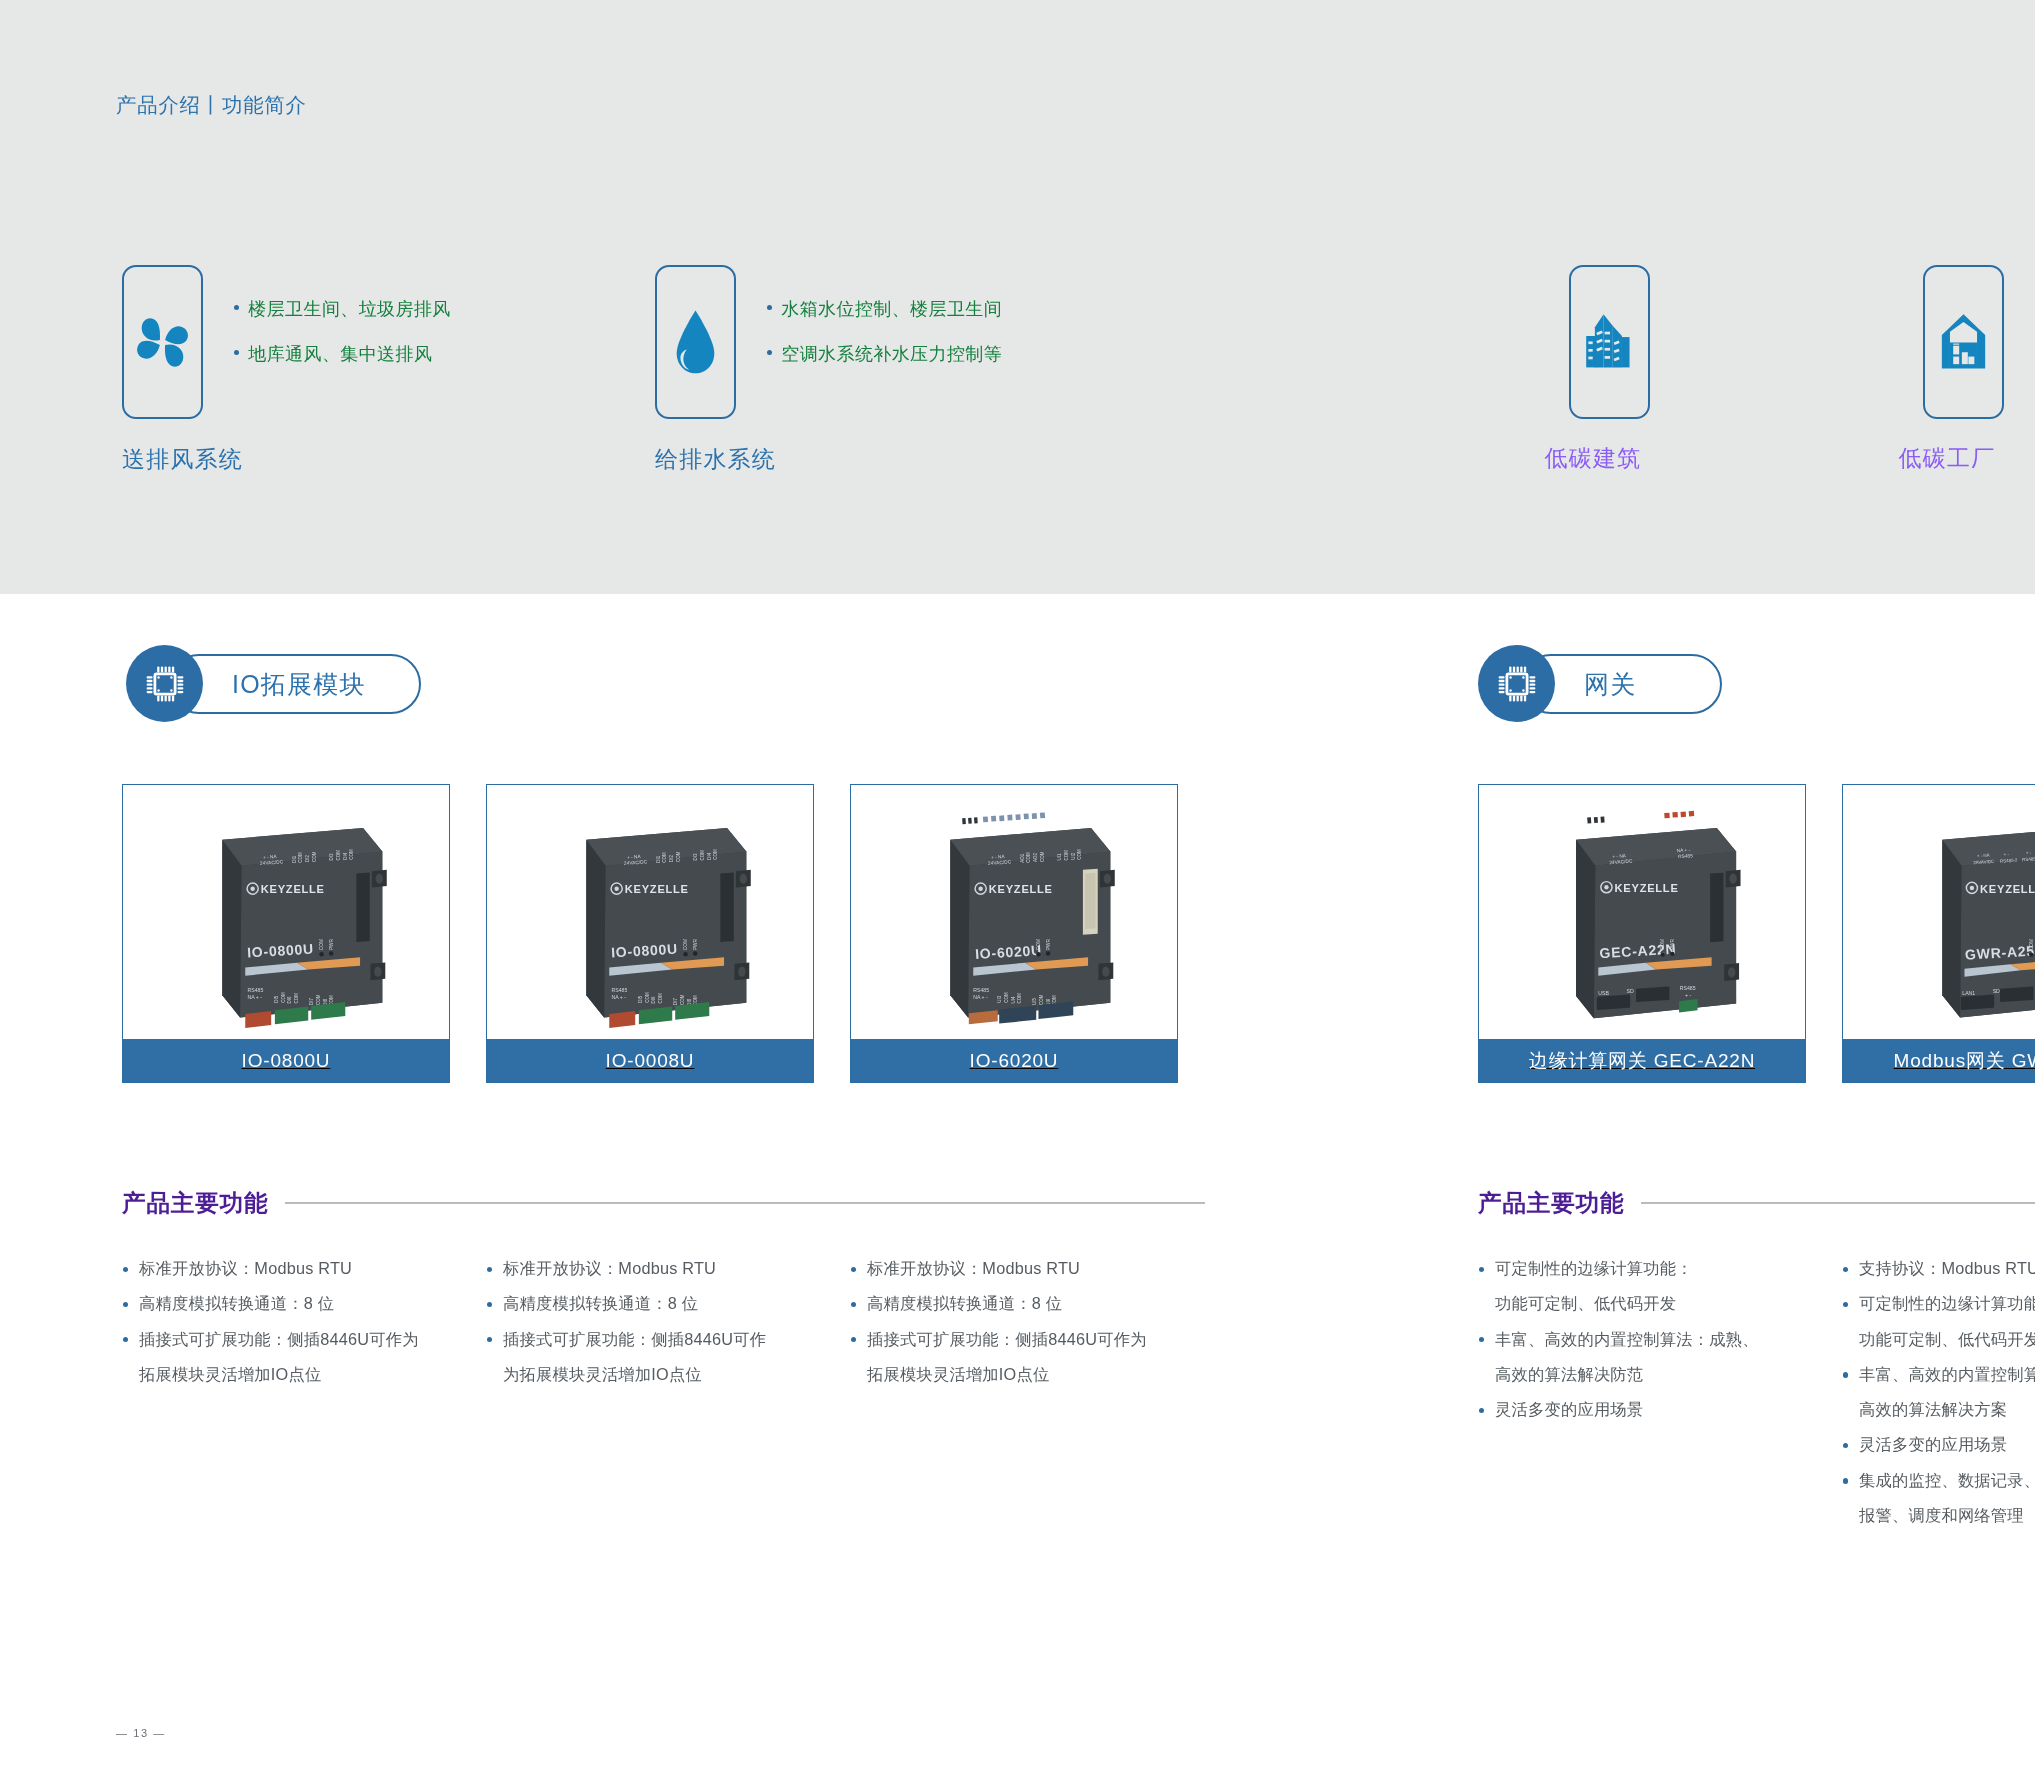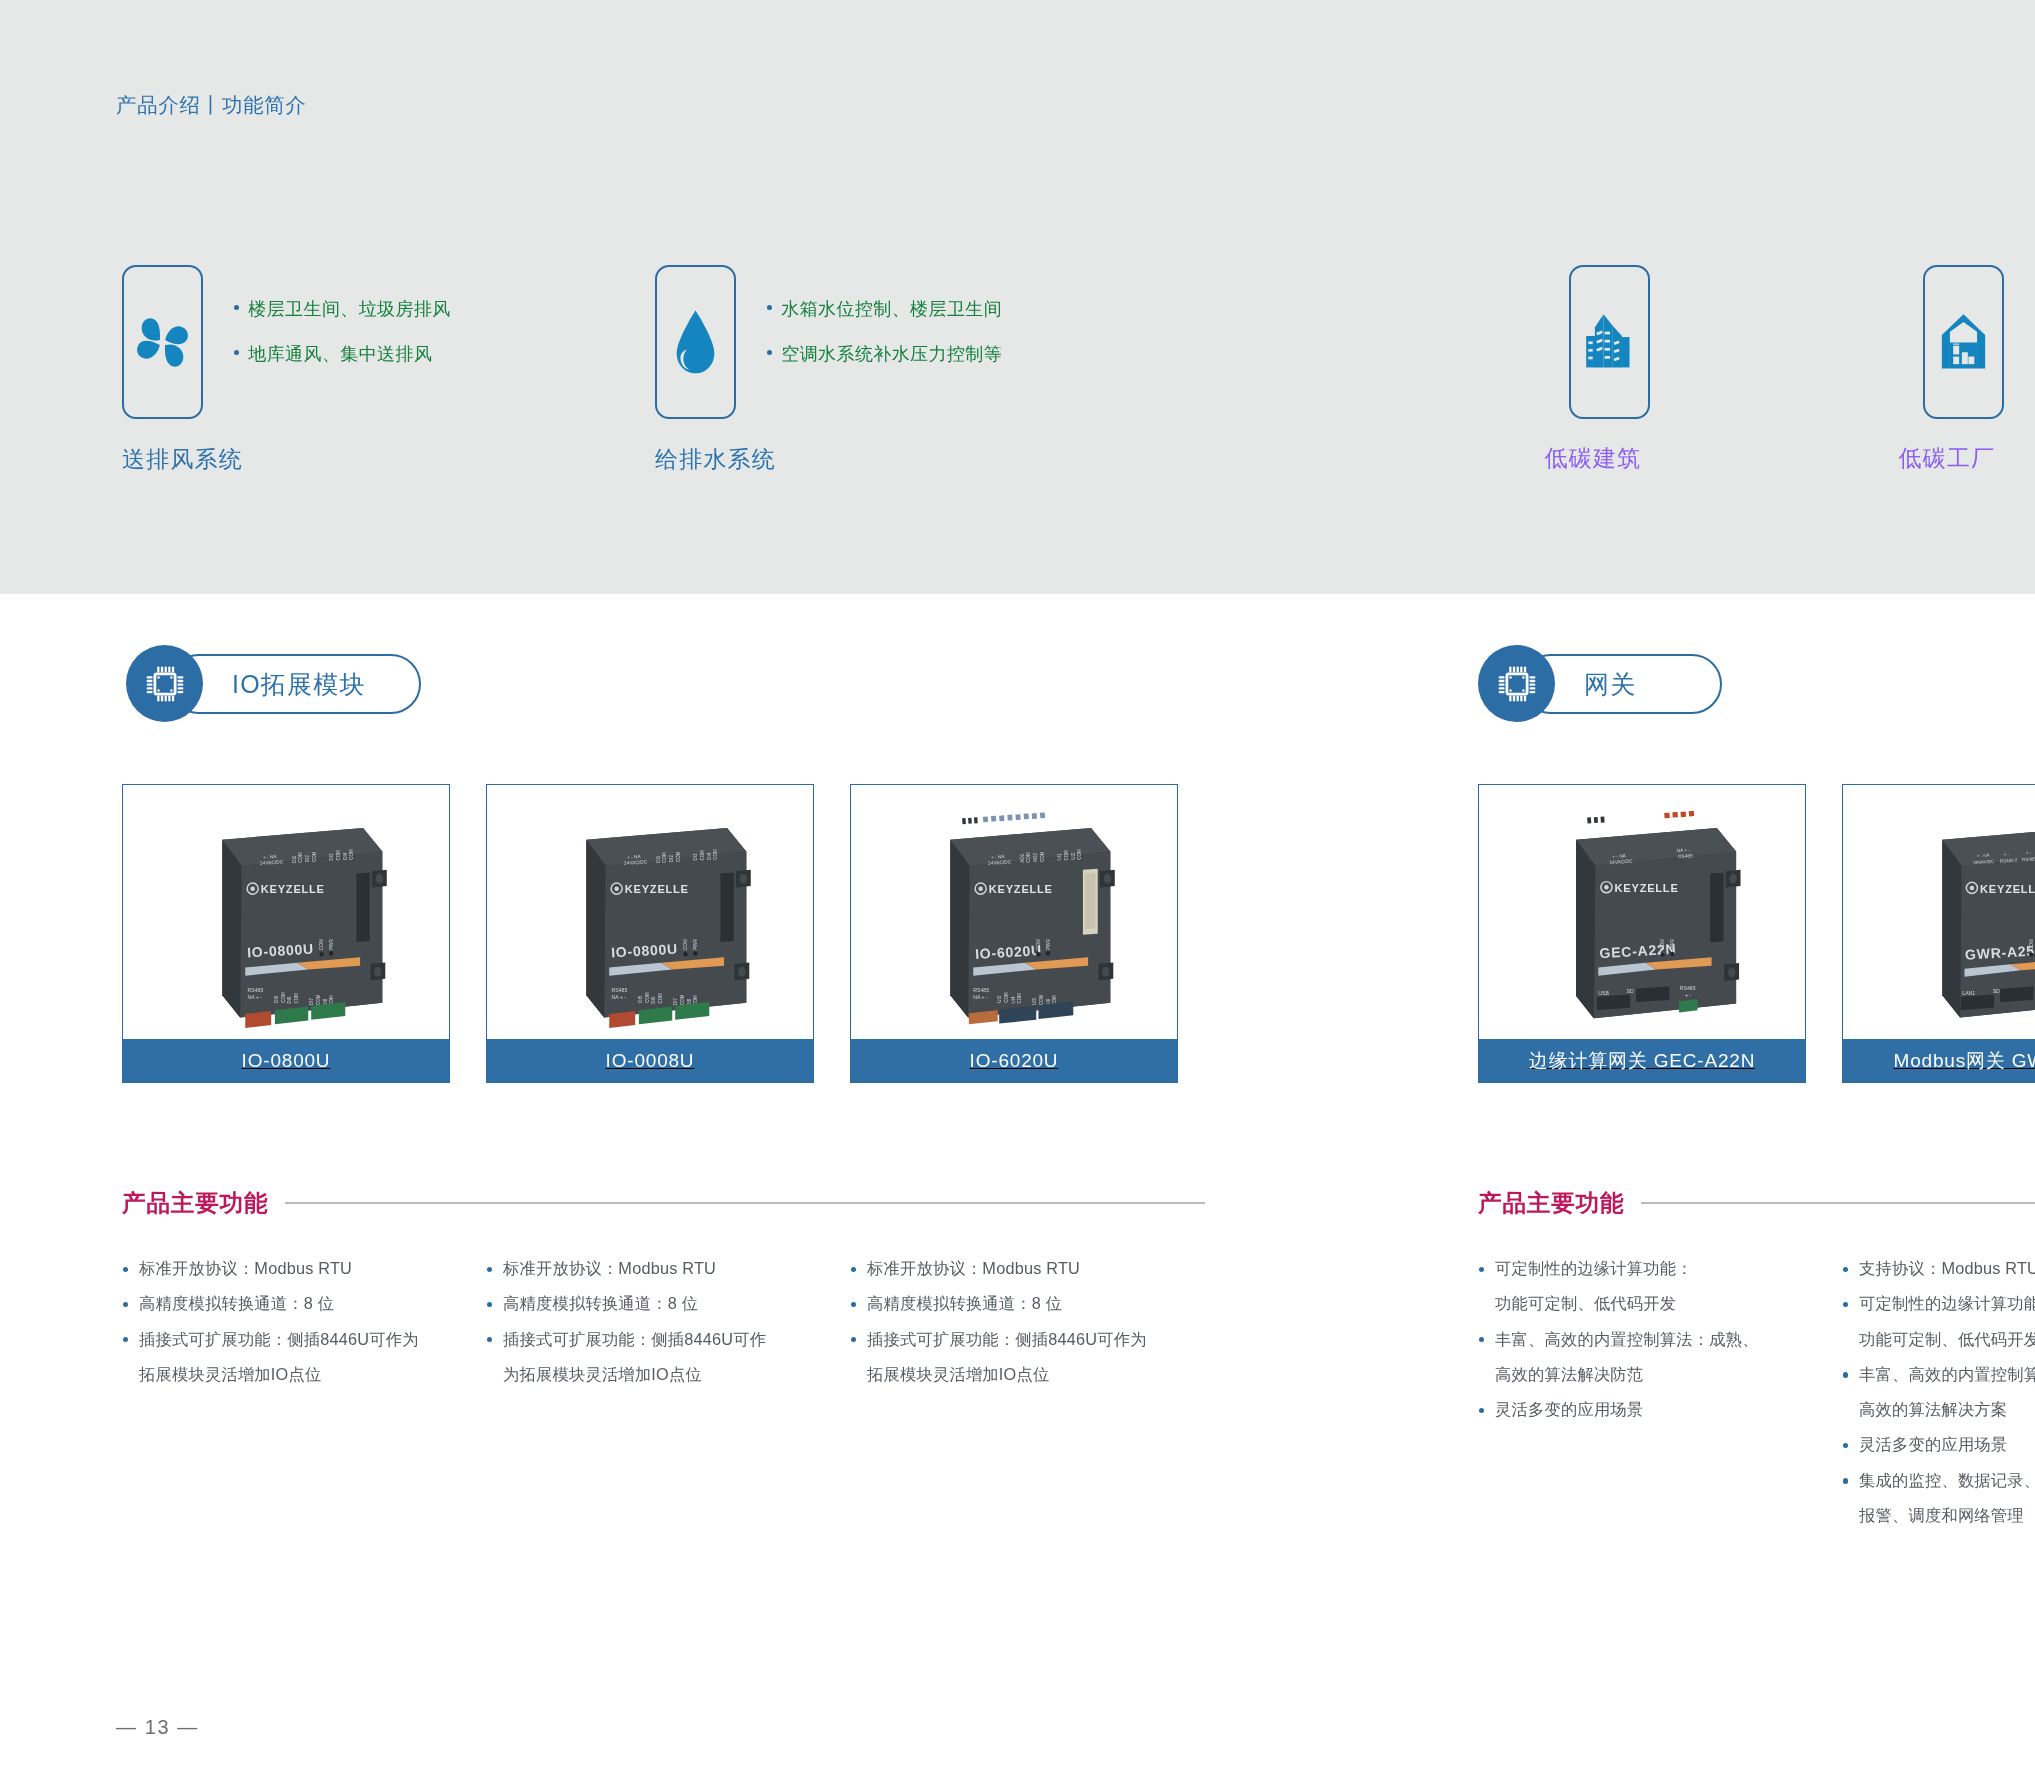--- a/index.html
+++ b/index.html
@@ -89,21 +89,21 @@
   }
   .card .label{
     height:43px;background:#2f6fa5;color:#fff;
     display:flex;align-items:center;justify-content:center;
     font-size:19px;letter-spacing:0.8px;white-space:nowrap;
   }
 
   
   .feat-h{position:absolute;display:flex;align-items:center;}
   .feat-h .t{
-    font-size:23.6px;color:#be185d;font-weight:700;letter-spacing:0.8px;
+    font-size:23.6px;color:#4c1d95;font-weight:700;letter-spacing:0.8px;
     white-space:nowrap;
     font-family:Liberation Serif, serif;
   }
   .feat-h .rule{
     height:1.2px;background:#b9bcbe;margin-left:16.3px;
   }
 
   
   .flist{position:absolute;margin:0;padding:0;}
   .flist li{
@@ -113,21 +113,21 @@
   }
   .flist li:before{
     content:"";position:absolute;left:0.8px;top:6.5px;width:5.3px;height:5.3px;
     border-radius:50%;background:#2b6ca3;
   }
   .flist li .ln{display:block;margin-bottom:19px;}
   .flist li .ln:last-child{margin-bottom:0;}
 
   
   .pgno{
-    position:absolute;bottom:52px;font-size:20px;color:#6a7076;
+    position:absolute;bottom:52px;font-size:11px;color:#6a7076;
     letter-spacing:1.6px;white-space:nowrap;margin-top:26px;
   }
   .pgno.l{left:116px;}
 </style>
 </head>
 <body>
 
 <div class="page">
 
   <div class="top-band"></div>

